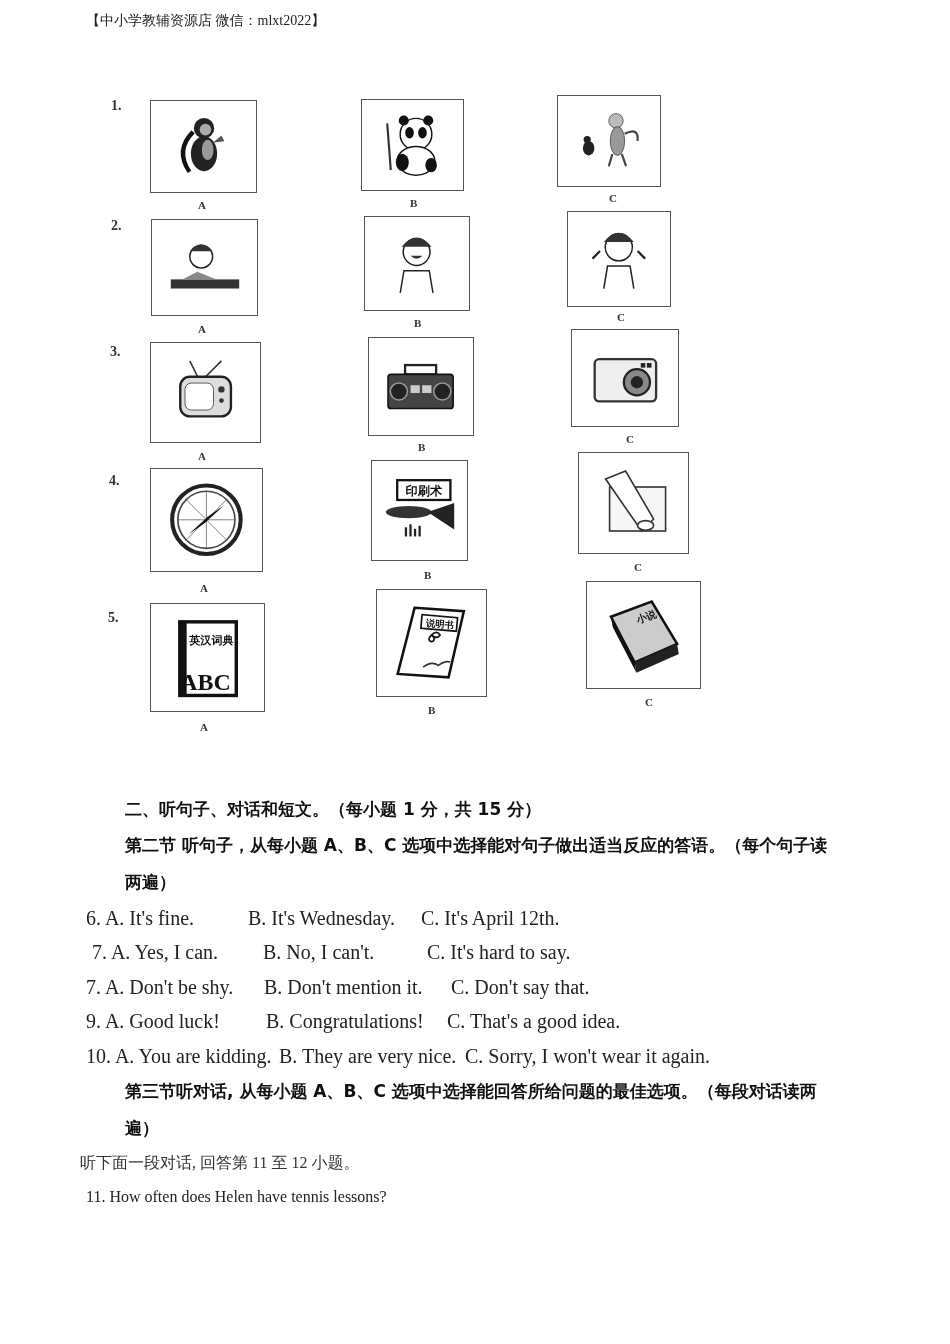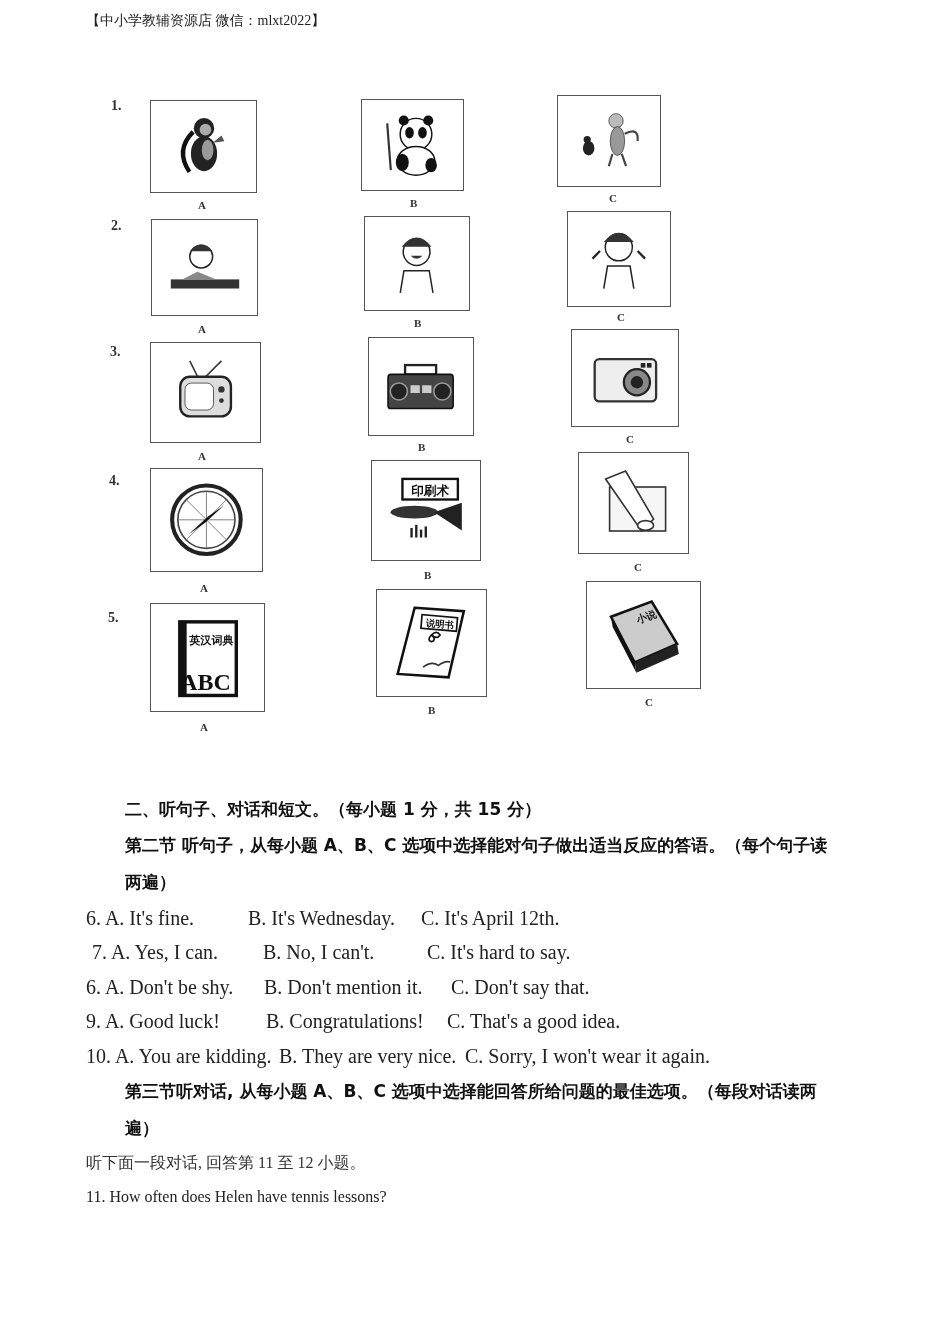--- a/index.html
+++ b/index.html
@@ -137,21 +137,21 @@
       <circle cx="50" cy="50" r="35" fill="none" stroke="#444" stroke-width="2"></circle>
       <line x1="50" y1="15" x2="50" y2="85" stroke="#666"></line>
       <line x1="15" y1="50" x2="85" y2="50" stroke="#666"></line>
       <line x1="25" y1="25" x2="75" y2="75" stroke="#666"></line>
       <line x1="75" y1="25" x2="25" y2="75" stroke="#666"></line>
       <path d="M72 32 L52 46 L28 68 L48 54 Z" fill="#111"></path>
     </svg>
 </div>
 <div class="lbl" style="left:200px;top:582px">A</div>
 
-<div class="pic" style="left:371px;top:460px;width:110px;height:101px">
+<div class="pic" style="left:371px;top:460px;width:97px;height:101px">
   <svg viewBox="0 0 100 100">
       <rect x="20" y="10" width="70" height="26" fill="#fff" stroke="#111" stroke-width="3"></rect>
       <text x="55" y="30" font-size="16" font-weight="bold" text-anchor="middle" fill="#111">印刷术</text>
       <ellipse cx="35" cy="52" rx="30" ry="8" fill="#333"></ellipse>
       <path d="M60 52 L95 40 L95 75 Z" fill="#222"></path>
       <rect x="30" y="72" width="3" height="12" fill="#222"></rect>
       <rect x="36" y="68" width="3" height="16" fill="#222"></rect>
       <rect x="42" y="74" width="3" height="10" fill="#222"></rect>
       <rect x="48" y="70" width="3" height="14" fill="#222"></rect>
     </svg>
@@ -203,29 +203,29 @@
 <div class="sec" style="top:871px">两遍）</div>
 
 <div class="opt" style="left:86px;top:907px">6. A. It's fine.</div>
 <div class="opt" style="left:248px;top:907px">B. It's Wednesday.</div>
 <div class="opt" style="left:421px;top:907px">C. It's April 12th.</div>
 
 <div class="opt" style="left:92px;top:941px">7. A. Yes, I can.</div>
 <div class="opt" style="left:263px;top:941px">B. No, I can't.</div>
 <div class="opt" style="left:427px;top:941px">C. It's hard to say.</div>
 
-<div class="opt" style="left:86px;top:976px">6. A. Don't be shy.</div>
+<div class="opt" style="left:86px;top:976px">7. A. Don't be shy.</div>
 <div class="opt" style="left:264px;top:976px">B. Don't mention it.</div>
 <div class="opt" style="left:451px;top:976px">C. Don't say that.</div>
 
 <div class="opt" style="left:86px;top:1010px">9. A. Good luck!</div>
 <div class="opt" style="left:266px;top:1010px">B. Congratulations!</div>
 <div class="opt" style="left:447px;top:1010px">C. That's a good idea.</div>
 
 <div class="opt" style="left:86px;top:1045px">10. A. You are kidding.</div>
 <div class="opt" style="left:279px;top:1045px">B. They are very nice.</div>
 <div class="opt" style="left:465px;top:1045px">C. Sorry, I won't wear it again.</div>
 
 <div class="sec" style="top:1080px;white-space:nowrap">第三节听对话, 从每小题 A、B、C 选项中选择能回答所给问题的最佳选项。（每段对话读两</div>
 <div class="sec" style="top:1117px">遍）</div>
 
-<div class="line" style="left:86px;top:1153px;color:#333">听下面一段对话, 回答第 11 至 12 小题。</div>
+<div class="line" style="left:80px;top:1153px;color:#333">听下面一段对话, 回答第 11 至 12 小题。</div>
 <div class="line" style="left:86px;top:1188px">11. How often does Helen have tennis lessons?</div>
 
 </body></html>

